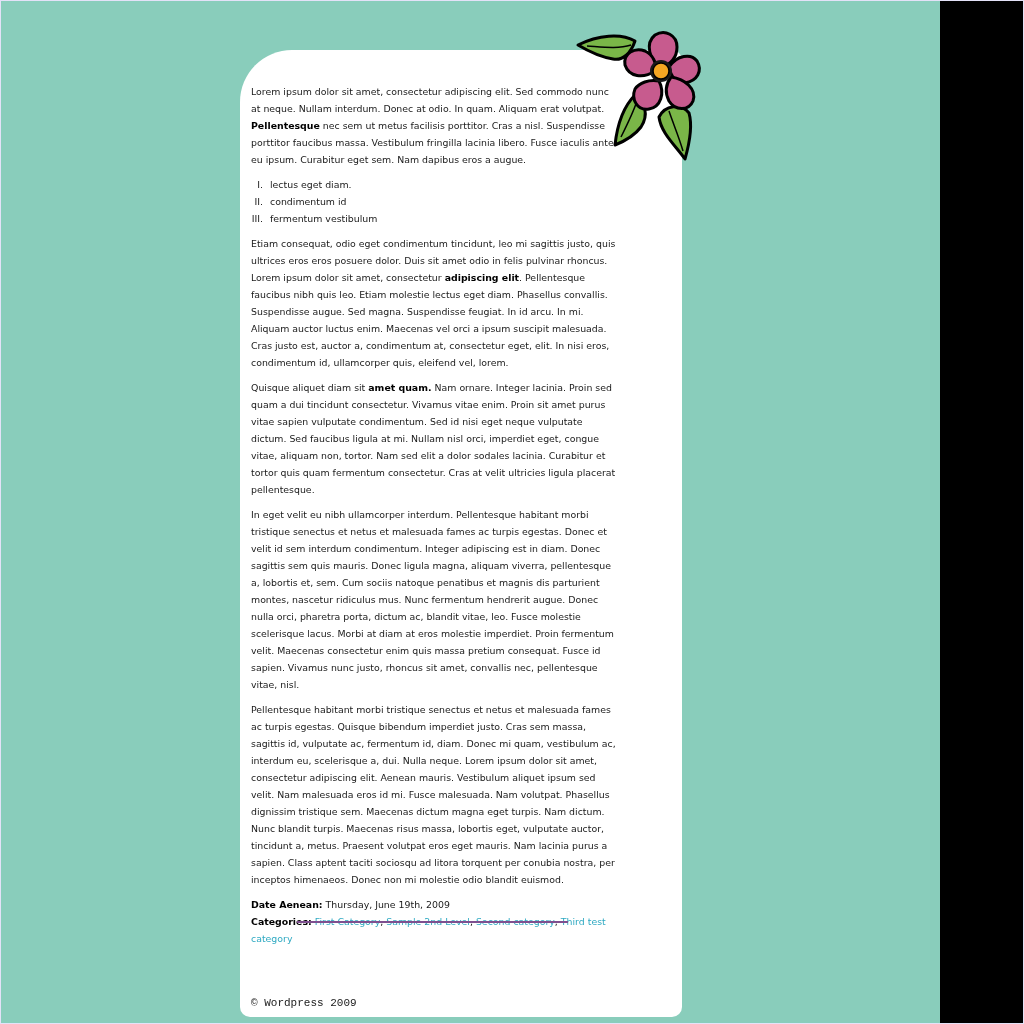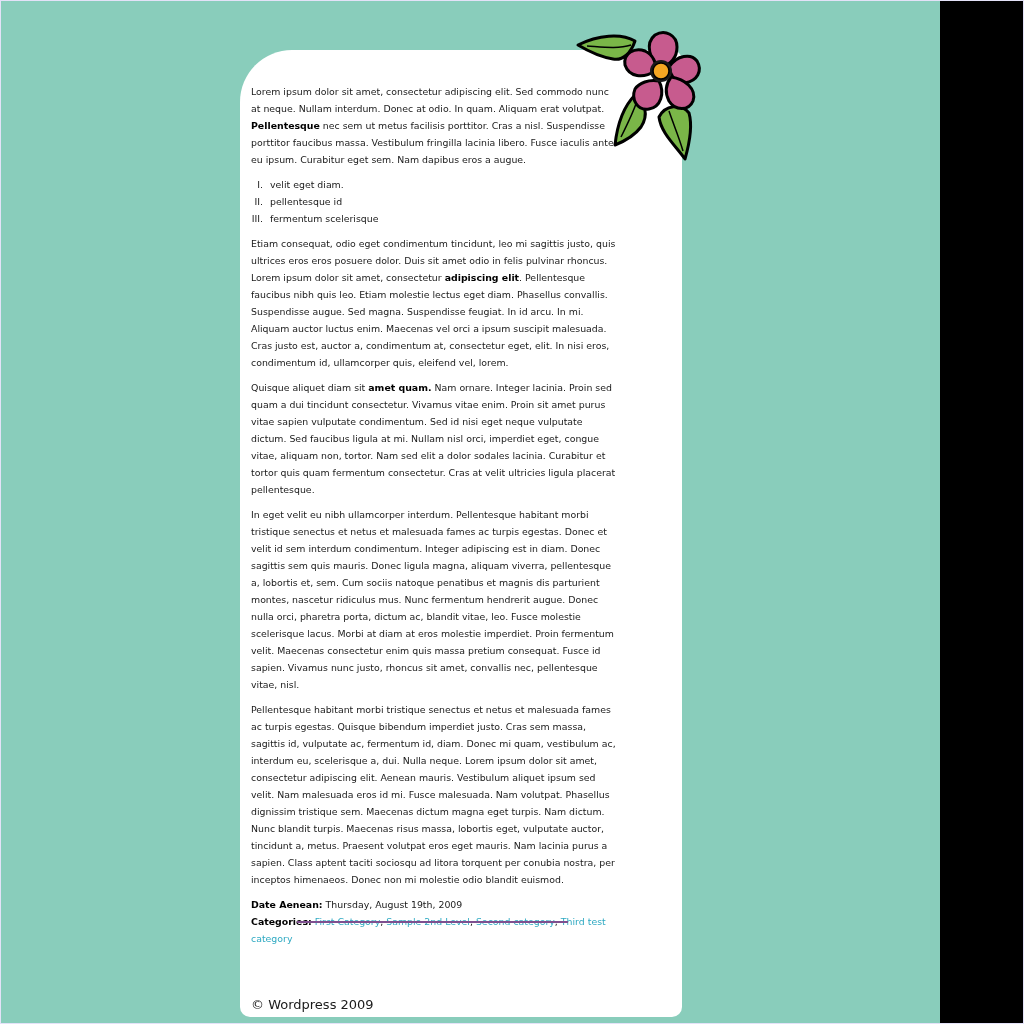--- a/index.html
+++ b/index.html
@@ -50,54 +50,55 @@
     .meta .cat-link { color: #2ea9c2; }
     .divider {
       position: absolute;
       left: 57px; top: 871px;
       width: 271px; height: 2px;
       background: #7e4f8f;
     }
     .footer {
       position: absolute;
       left: 11px; top: 947px;
-      font-size: 13px;
+      font-size: 11px;
       color: #1a1a1a;
+      font-family: Liberation Mono, monospace;
     }
     .flower {
       position: absolute;
       left: 572px; top: 26px;
       width: 135px; height: 135px;
     }
   </style>
 </head>
 <body>
 
 <div class="viewport">
   <div class="card">
     <div class="content">
       <div id="paras-before">
           <p><span>Lorem ipsum dolor sit amet, consectetur adipiscing elit. Sed commodo nunc at neque. Nullam interdum. Donec at odio. In quam. Aliquam erat volutpat. </span><b>Pellentesque</b><span> nec sem ut metus facilisis porttitor. Cras a nisl. Suspendisse porttitor faucibus massa. Vestibulum fringilla lacinia libero. Fusce iaculis ante eu ipsum. Curabitur eget sem. Nam dapibus eros a augue.</span></p>
         </div>
       <ol id="post-list">
-          <li>velit eget diam.</li>
-          <li>pellentesque id</li>
-          <li>fermentum scelerisque</li>
+          <li>lectus eget diam.</li>
+          <li>condimentum id</li>
+          <li>fermentum vestibulum</li>
         </ol>
       <div id="paras-after">
           <p><span>Etiam consequat, odio eget condimentum tincidunt, leo mi sagittis justo, quis ultrices eros eros posuere dolor. Duis sit amet odio in felis pulvinar rhoncus. Lorem ipsum dolor sit amet, consectetur </span><b>adipiscing elit</b><span>. Pellentesque faucibus nibh quis leo. Etiam molestie lectus eget diam. Phasellus convallis. Suspendisse augue. Sed magna. Suspendisse feugiat. In id arcu. In mi. Aliquam auctor luctus enim. Maecenas vel orci a ipsum suscipit malesuada. Cras justo est, auctor a, condimentum at, consectetur eget, elit. In nisi eros, condimentum id, ullamcorper quis, eleifend vel, lorem.</span></p>
           <p><span>Quisque aliquet diam sit </span><b>amet quam.</b><span> Nam ornare. Integer lacinia. Proin sed quam a dui tincidunt consectetur. Vivamus vitae enim. Proin sit amet purus vitae sapien vulputate condimentum. Sed id nisi eget neque vulputate dictum. Sed faucibus ligula at mi. Nullam nisl orci, imperdiet eget, congue vitae, aliquam non, tortor. Nam sed elit a dolor sodales lacinia. Curabitur et tortor quis quam fermentum consectetur. Cras at velit ultricies ligula placerat pellentesque.</span></p>
           <p><span>In eget velit eu nibh ullamcorper interdum. Pellentesque habitant morbi tristique senectus et netus et malesuada fames ac turpis egestas. Donec et velit id sem interdum condimentum. Integer adipiscing est in diam. Donec sagittis sem quis mauris. Donec ligula magna, aliquam viverra, pellentesque a, lobortis et, sem. Cum sociis natoque penatibus et magnis dis parturient montes, nascetur ridiculus mus. Nunc fermentum hendrerit augue. Donec nulla orci, pharetra porta, dictum ac, blandit vitae, leo. Fusce molestie scelerisque lacus. Morbi at diam at eros molestie imperdiet. Proin fermentum velit. Maecenas consectetur enim quis massa pretium consequat. Fusce id sapien. Vivamus nunc justo, rhoncus sit amet, convallis nec, pellentesque vitae, nisl.</span></p>
           <p><span>Pellentesque habitant morbi tristique senectus et netus et malesuada fames ac turpis egestas. Quisque bibendum imperdiet justo. Cras sem massa, sagittis id, vulputate ac, fermentum id, diam. Donec mi quam, vestibulum ac, interdum eu, scelerisque a, dui. Nulla neque. Lorem ipsum dolor sit amet, consectetur adipiscing elit. Aenean mauris. Vestibulum aliquet ipsum sed velit. Nam malesuada eros id mi. Fusce malesuada. Nam volutpat. Phasellus dignissim tristique sem. Maecenas dictum magna eget turpis. Nam dictum. Nunc blandit turpis. Maecenas risus massa, lobortis eget, vulputate auctor, tincidunt a, metus. Praesent volutpat eros eget mauris. Nam lacinia purus a sapien. Class aptent taciti sociosqu ad litora torquent per conubia nostra, per inceptos himenaeos. Donec non mi molestie odio blandit euismod.</span></p>
         </div>
 
       <div class="meta">
         <div>
           <span class="label">Date Aenean:</span>
-          <span>Thursday, August 19th, 2009</span>
+          <span>Thursday, June 19th, 2009</span>
         </div>
         <div>
           <span class="label">Categories:</span>
           <span id="cat-links"><a href="#" class="cat-link">First Category</a><span>, </span><a href="#" class="cat-link">Sample 2nd Level</a><span>, </span><a href="#" class="cat-link">Second category</a><span>, </span><a href="#" class="cat-link">Third test category</a></span>
         </div>
       </div>
     </div>
 
     <div class="divider"></div>
 

